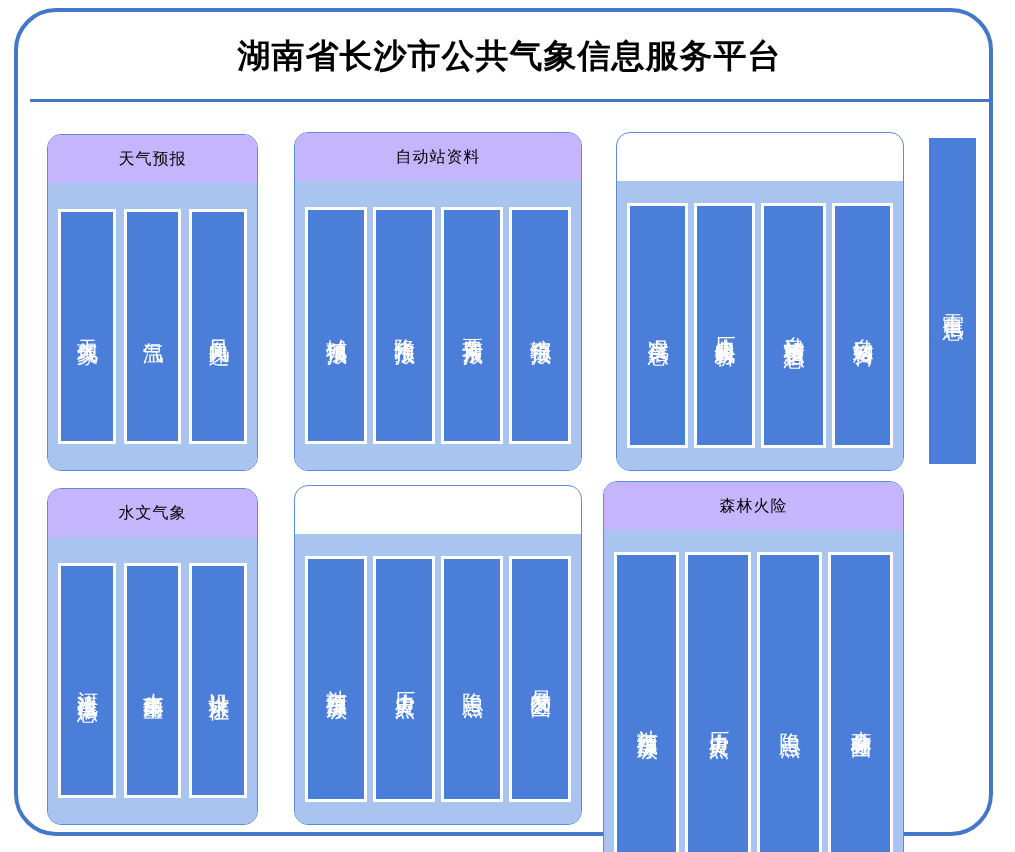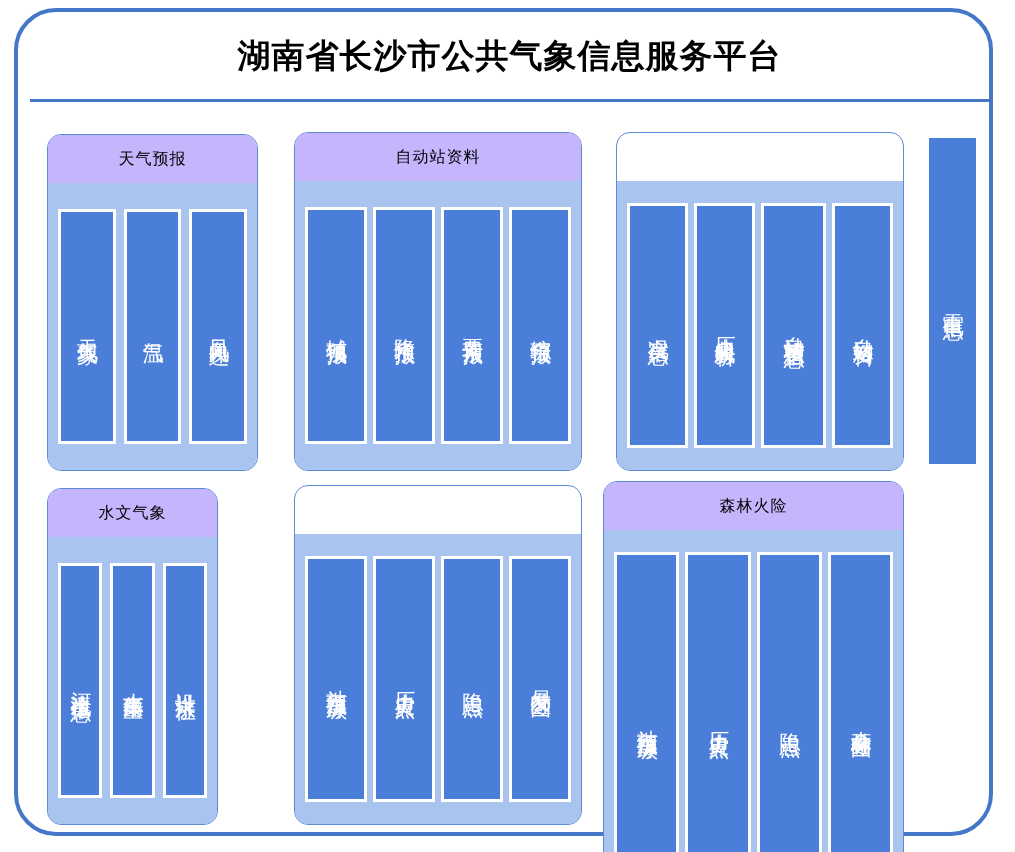--- a/index.html
+++ b/index.html
@@ -200,21 +200,21 @@
             <span class="bar-label">自动站资料</span>
           </div>
         </div>
       </div>
     </div>
 
     <div id="lightning-bar" style="left:911px; top:33px; width:47px; height:326px;">
       <span class="bar-label">雷电信息</span>
     </div>
 
-    <div class="panel" style="left:29px; top:383px; width:171px; height:337px;">
+    <div class="panel" style="left:29px; top:383px; width:211px; height:337px;">
       <div class="panel-title">水文气象</div>
       <div class="panel-body" style="padding:26px 10px 26px 10px;">
         <div class="bars-row" style="gap:8px;">
           <div class="bar" style="flex:1;">
             <span class="bar-label">河流水位信息</span>
           </div>
           <div class="bar" style="flex:1;">
             <span class="bar-label">水库集雨量</span>
           </div>
           <div class="bar" style="flex:1;">

